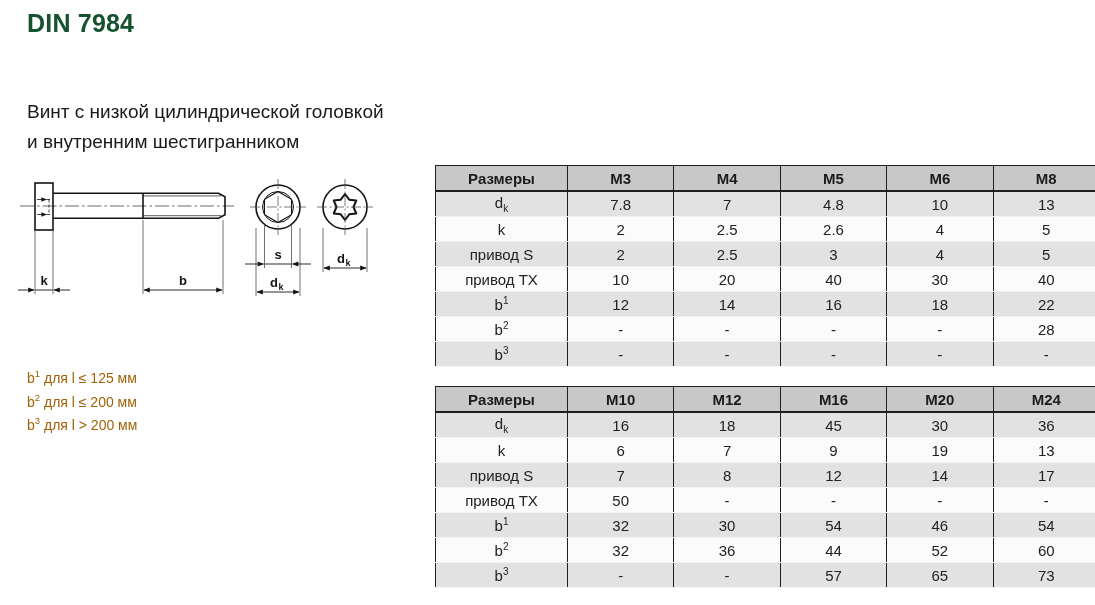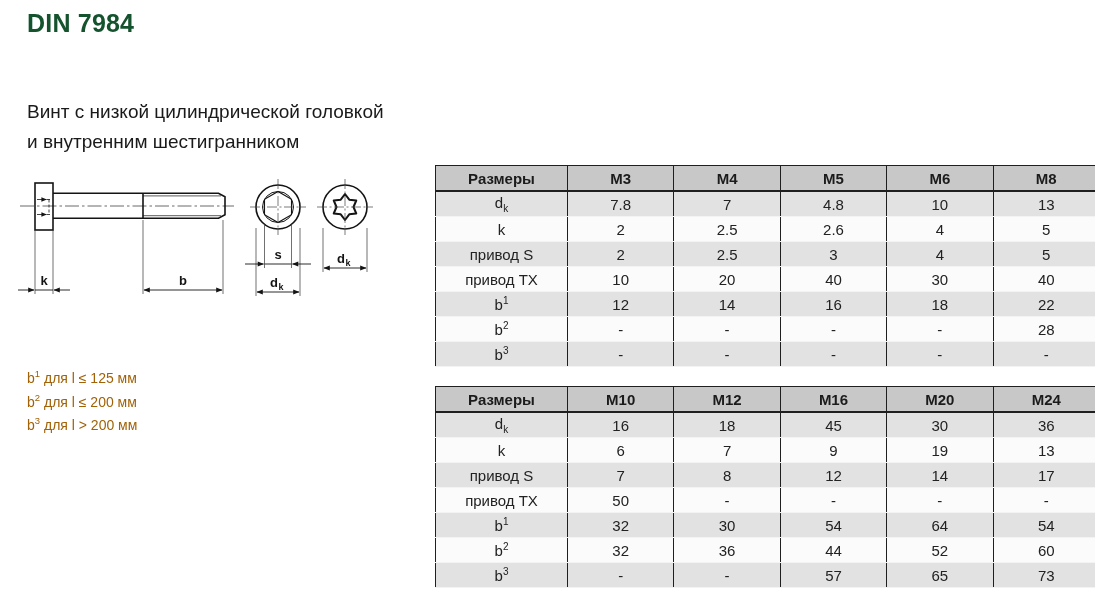--- a/index.html
+++ b/index.html
@@ -281,21 +281,21 @@
             <td>-</td>
             <td>-</td>
             <td>-</td>
             <td>-</td>
           </tr>
           <tr>
             <td><span>b</span><sup>1</sup></td>
             <td>32</td>
             <td>30</td>
             <td>54</td>
-            <td>64</td>
+            <td>46</td>
             <td>54</td>
           </tr>
           <tr>
             <td><span>b</span><sup>2</sup></td>
             <td>32</td>
             <td>36</td>
             <td>44</td>
             <td>52</td>
             <td>60</td>
           </tr>

